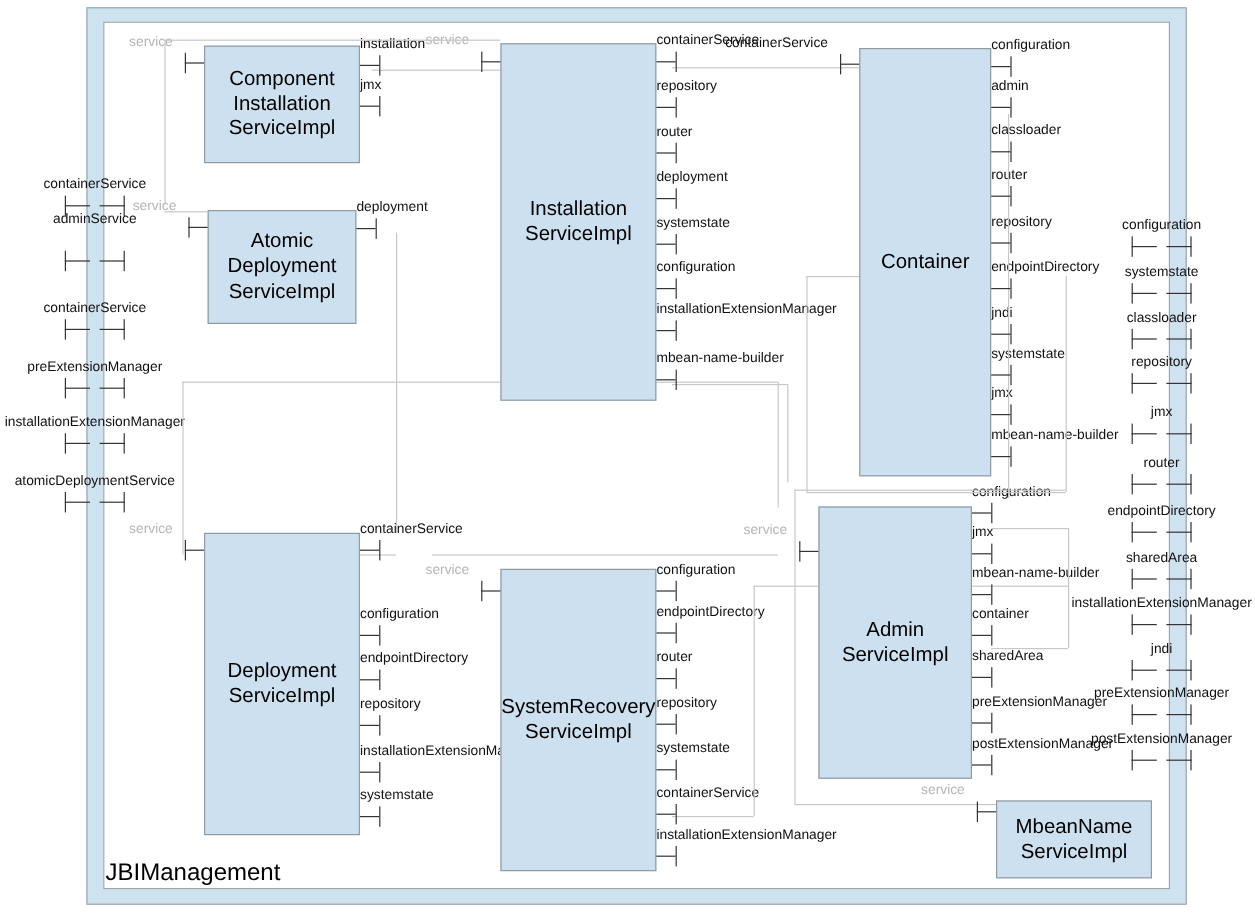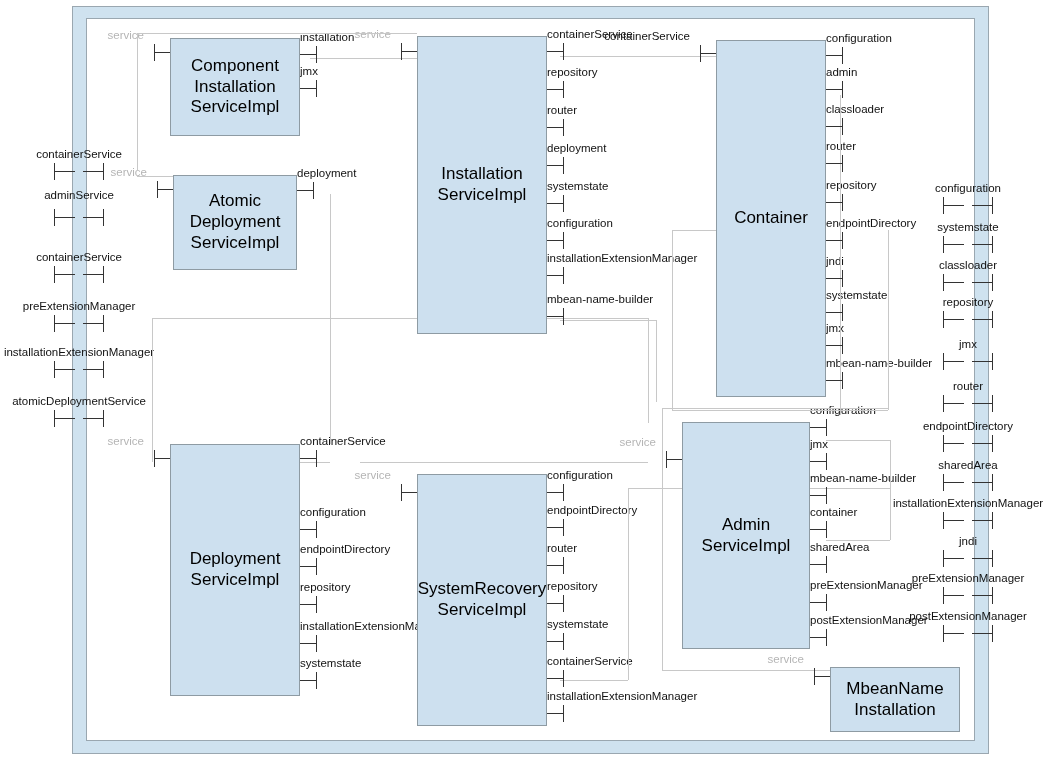--- a/index.html
+++ b/index.html
@@ -420,21 +420,21 @@
         <div class="port-bar" style="background: rgb(51, 51, 51); left: 16px;"></div>
       </div>
       <div class="port-label" style="color: rgb(17, 17, 17); top: 580px; left: 810px;">preExtensionManager</div>
       <div class="port" style="left: 810px; top: 629px; width: 22px; height: 17px;">
         <div class="port-stub" style="background: rgb(51, 51, 51); left: 0px; width: 16px;"></div>
         <div class="port-bar" style="background: rgb(51, 51, 51); left: 16px;"></div>
       </div>
       <div class="port-label" style="color: rgb(17, 17, 17); top: 615px; left: 810px;">postExtensionManager</div>
       <div class="cbox" style="left: 830px; top: 667px; width: 130px; height: 65px; background: rgb(205, 224, 239); border-color: rgb(142, 155, 163);">
         <div class="cbox-label">MbeanName
-Installation</div>
+ServiceImpl</div>
       </div>
       <div class="port" style="left: 808px; top: 668px; width: 22px; height: 17px;">
         <div class="port-stub" style="background: rgb(51, 51, 51); left: 6px; width: 16px;"></div>
         <div class="port-bar" style="background: rgb(51, 51, 51); left: 6px;"></div>
       </div>
       <div class="port-label gray" style="color: rgb(181, 181, 181); top: 654px; left: 804px; transform: translateX(-100%);">service</div>
     </div>
 
   <div id="edge-port-layer">
       <div class="edge-port" style="left: 54px; top: 163px; width: 50px; height: 17px;">
@@ -443,21 +443,21 @@
         <div class="seg" style="left: 29px; width: 21px; background: rgb(51, 51, 51);"></div>
         <div class="cap" style="left: 49px; background: rgb(51, 51, 51);"></div>
       </div>
       <div class="port-label" style="color: rgb(17, 17, 17); top: 149px; left: 79px; transform: translateX(-50%);">containerService</div>
       <div class="edge-port" style="left: 54px; top: 209px; width: 50px; height: 17px;">
         <div class="seg" style="left: 0px; width: 21px; background: rgb(51, 51, 51);"></div>
         <div class="cap" style="left: 0px; background: rgb(51, 51, 51);"></div>
         <div class="seg" style="left: 29px; width: 21px; background: rgb(51, 51, 51);"></div>
         <div class="cap" style="left: 49px; background: rgb(51, 51, 51);"></div>
       </div>
-      <div class="port-label" style="color: rgb(17, 17, 17); top: 190px; left: 79px; transform: translateX(-50%);">adminService</div>
+      <div class="port-label" style="color: rgb(17, 17, 17); top: 178px; left: 79px; transform: translateX(-50%);">adminService</div>
       <div class="edge-port" style="left: 54px; top: 266px; width: 50px; height: 17px;">
         <div class="seg" style="left: 0px; width: 21px; background: rgb(51, 51, 51);"></div>
         <div class="cap" style="left: 0px; background: rgb(51, 51, 51);"></div>
         <div class="seg" style="left: 29px; width: 21px; background: rgb(51, 51, 51);"></div>
         <div class="cap" style="left: 49px; background: rgb(51, 51, 51);"></div>
       </div>
       <div class="port-label" style="color: rgb(17, 17, 17); top: 252px; left: 79px; transform: translateX(-50%);">containerService</div>
       <div class="edge-port" style="left: 54px; top: 315px; width: 50px; height: 17px;">
         <div class="seg" style="left: 0px; width: 21px; background: rgb(51, 51, 51);"></div>
         <div class="cap" style="left: 0px; background: rgb(51, 51, 51);"></div>
@@ -558,14 +558,15 @@
       <div class="port-label" style="color: rgb(17, 17, 17); top: 573px; left: 968px; transform: translateX(-50%);">preExtensionManager</div>
       <div class="edge-port" style="left: 943px; top: 625px; width: 50px; height: 17px;">
         <div class="seg" style="left: 0px; width: 21px; background: rgb(51, 51, 51);"></div>
         <div class="cap" style="left: 0px; background: rgb(51, 51, 51);"></div>
         <div class="seg" style="left: 29px; width: 21px; background: rgb(51, 51, 51);"></div>
         <div class="cap" style="left: 49px; background: rgb(51, 51, 51);"></div>
       </div>
       <div class="port-label" style="color: rgb(17, 17, 17); top: 611px; left: 968px; transform: translateX(-50%);">postExtensionManager</div>
     </div>
 
+  <div class="frame-title" id="frame-title" style="left: 88px; top: 716px;">JBIManagement</div>
 
 </div>
 
 </body></html>

